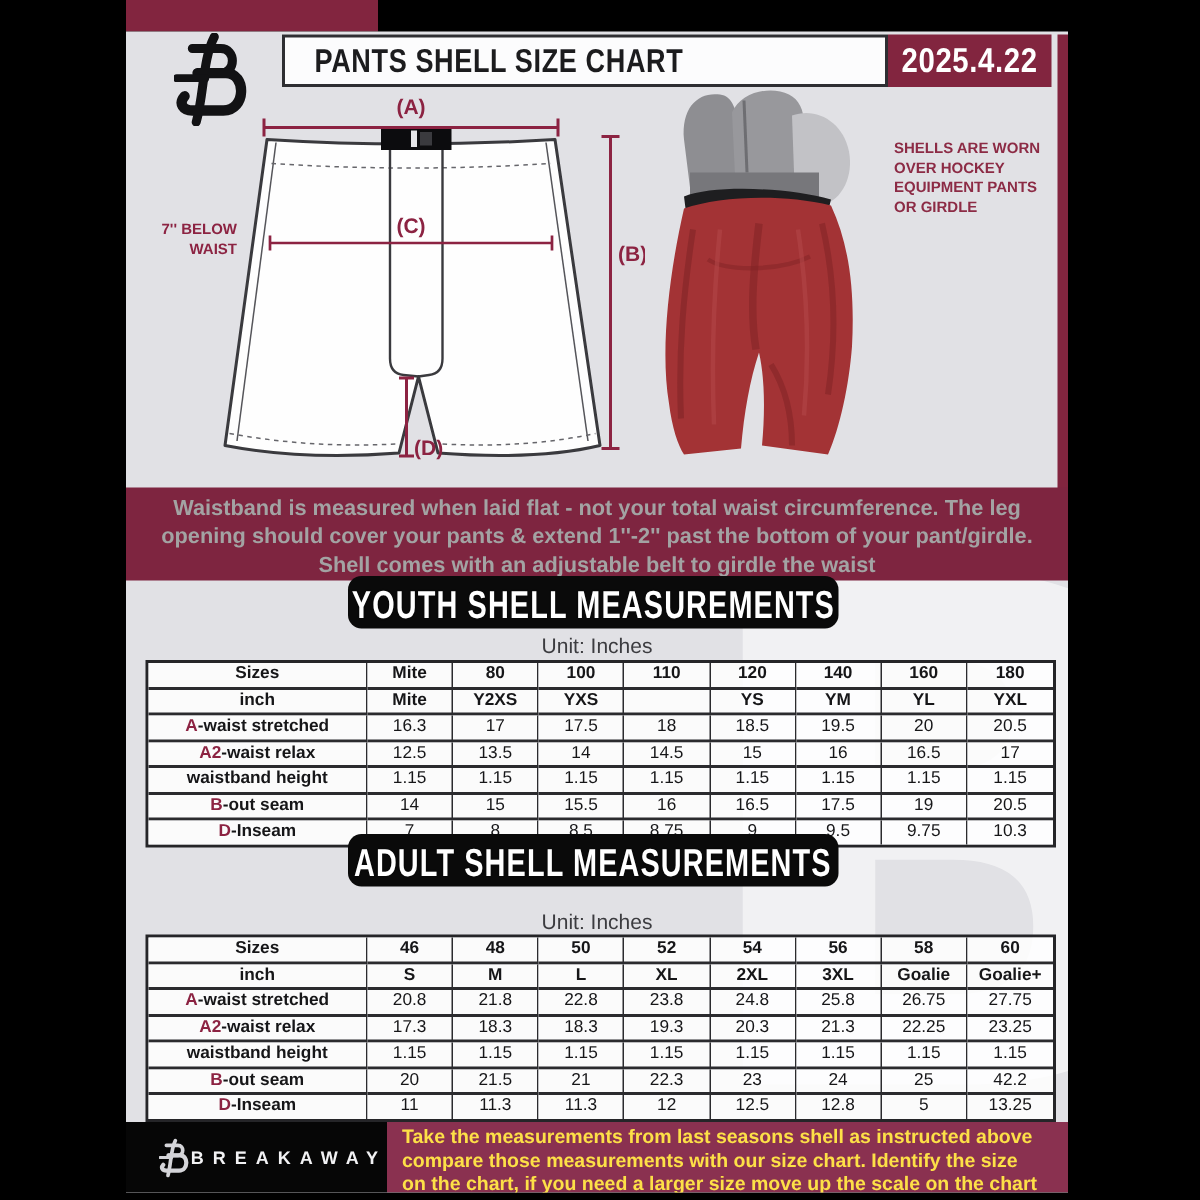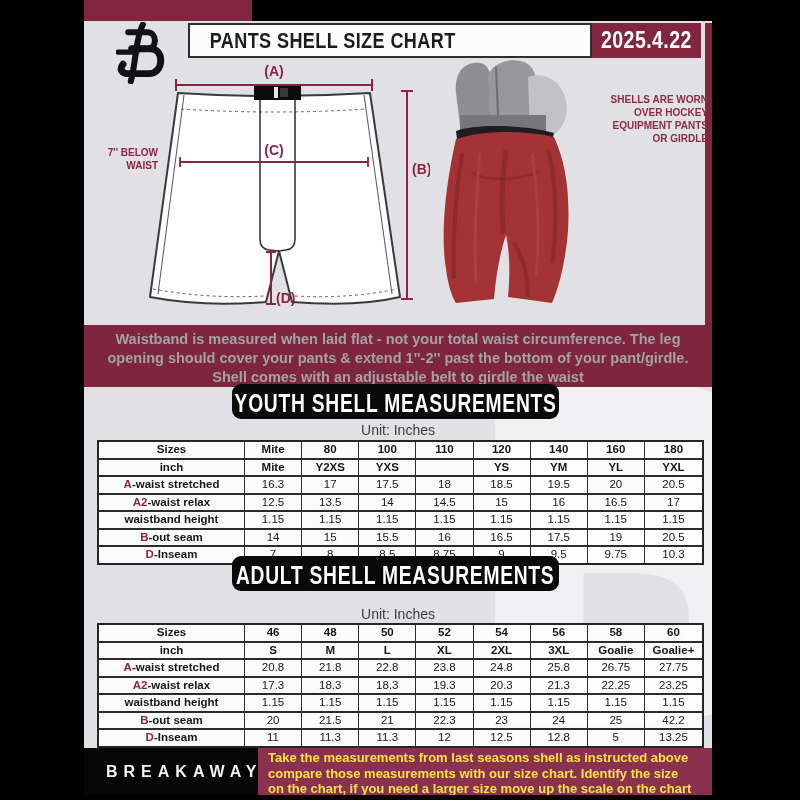--- a/index.html
+++ b/index.html
@@ -20,21 +20,21 @@
   .title-text{font-size:22px;font-weight:700;color:#1C1C1E;line-height:31px;padding-left:24px;
               transform:scaleX(0.82);transform-origin:left center;white-space:nowrap;letter-spacing:0.5px;}
   .date-box{position:absolute;left:508px;top:2px;width:109px;height:35px;background:#82253F;z-index:2;
             display:flex;align-items:center;justify-content:center;}
   .date-text{font-size:23px;font-weight:700;color:#fff;transform:scaleX(0.85);letter-spacing:0.5px;white-space:nowrap;}
 
   
   .diagram-svg{position:absolute;left:24px;top:38px;width:322px;height:262px;z-index:1;}
   .photo-svg{position:absolute;left:352px;top:32px;width:164px;height:276px;z-index:1;}
   .photo-caption{position:absolute;left:512px;top:72px;width:112px;z-index:1;
-                 font-size:10px;font-weight:700;color:#8C2B45;line-height:13px;text-align:right;}
+                 font-size:10px;font-weight:700;color:#8C2B45;line-height:13px;}
 
   
   .info-banner{position:absolute;left:0;top:304px;width:628px;height:62px;background:#7E2540;z-index:2;
                color:#a3a3a3;text-align:center;font-size:14.5px;font-weight:600;line-height:19px;padding-top:5px;
                box-sizing:border-box;}
 
   
   .section-head{position:absolute;left:148px;width:327px;height:35px;background:#0A0A0A;border-radius:9px;
                 display:flex;align-items:flex-end;justify-content:center;z-index:2;}
   .section-head .ht{color:#fff;font-size:26px;font-weight:700;letter-spacing:1px;white-space:nowrap;
@@ -53,21 +53,21 @@
   .cell:nth-last-child(-n+9){border-bottom:none;}
   .cell.label{font-weight:700;}
   .cell.hdr{font-weight:700;}
   .cell.val{font-weight:500;}
   .pfx{color:#8C2342;font-weight:700;}
 
   
   .footer-black{position:absolute;left:0;top:727px;width:174px;height:47px;background:#060606;z-index:2;
                 display:flex;align-items:center;}
   .footer-logo{width:26px;height:32px;margin-left:22px;}
-  .footer-brand{color:#F2F2F4;font-size:16px;font-weight:700;letter-spacing:6px;margin-left:0;white-space:nowrap;}
+  .footer-brand{color:#F2F2F4;font-size:12px;font-weight:700;letter-spacing:6px;margin-left:0;white-space:nowrap;}
   .footer-maroon{position:absolute;left:174px;top:727px;width:454px;height:47px;background:#8A3150;z-index:2;
                  color:#fde047;font-size:13px;font-weight:600;line-height:15.6px;box-sizing:border-box;
                  padding:2px 0 0 10px;}
 
   .mline{white-space:nowrap;}
 </style>
 </head>
 <body>
 
 <div class="stage">

